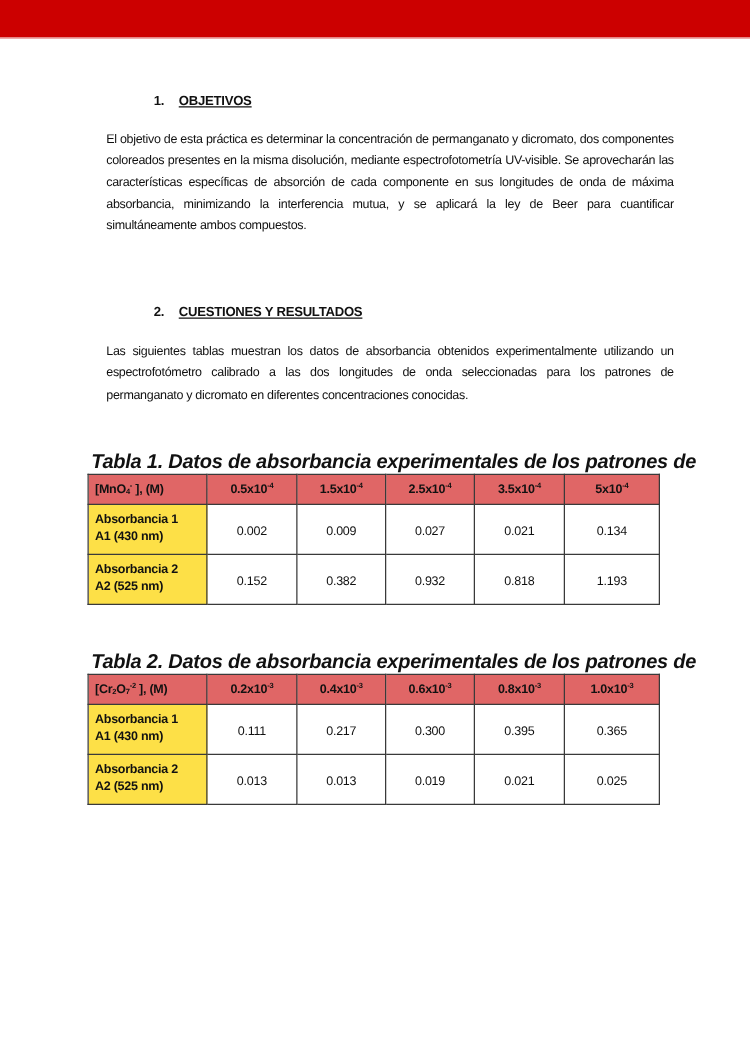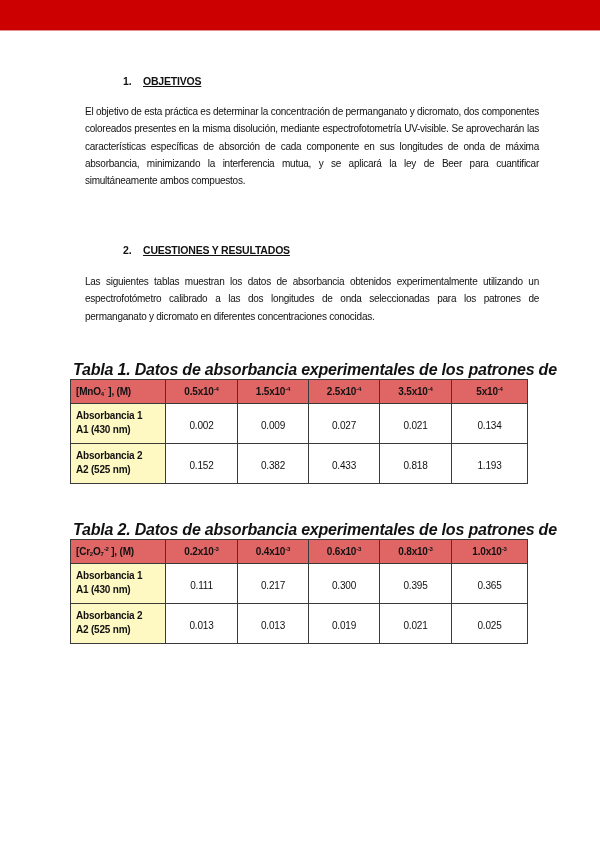--- a/index.html
+++ b/index.html
@@ -42,21 +42,21 @@
       border: 1px solid #3a3a3a; padding: 0;
     }
     table.data th {
       background: #e06666; height: 23px; font-weight: bold; text-align: center; vertical-align: middle;
     }
     table.data th.rowhead-h { text-align: left; padding-left: 5px; }
     table.data td {
       height: 40px; text-align: center; vertical-align: top; padding-top: 16px; box-sizing: border-box;
     }
     table.data td.rowhead {
-      background: #fef9c3; text-align: left; font-weight: bold; padding-left: 5px; line-height: 14px;
+      background: #fde047; text-align: left; font-weight: bold; padding-left: 5px; line-height: 14px;
       padding-top: 5px;
     }
     sup { font-size: 6px; vertical-align: 4px; }
     sub { font-size: 6px; vertical-align: -1px; }
   </style>
 </head>
 <body>
 
 <div class="top-bar"></div>
 <div class="top-bar-edge"></div>
@@ -95,21 +95,21 @@
     <td>0.002</td>
     <td>0.009</td>
     <td>0.027</td>
     <td>0.021</td>
     <td>0.134</td>
   </tr>
   <tr>
     <td class="rowhead"><span>Absorbancia 2</span><br><span>A2 (525 nm)</span></td>
     <td>0.152</td>
     <td>0.382</td>
-    <td>0.433</td>
+    <td>0.932</td>
     <td>0.818</td>
     <td>1.193</td>
   </tr>
 </tbody>
   </table>
 
 <div class="caption" id="cap2">Tabla 2. Datos de absorbancia experimentales de los patrones de dicromato</div>
 <table class="data" id="t2">
   <colgroup>
       <col style="width:95px">

